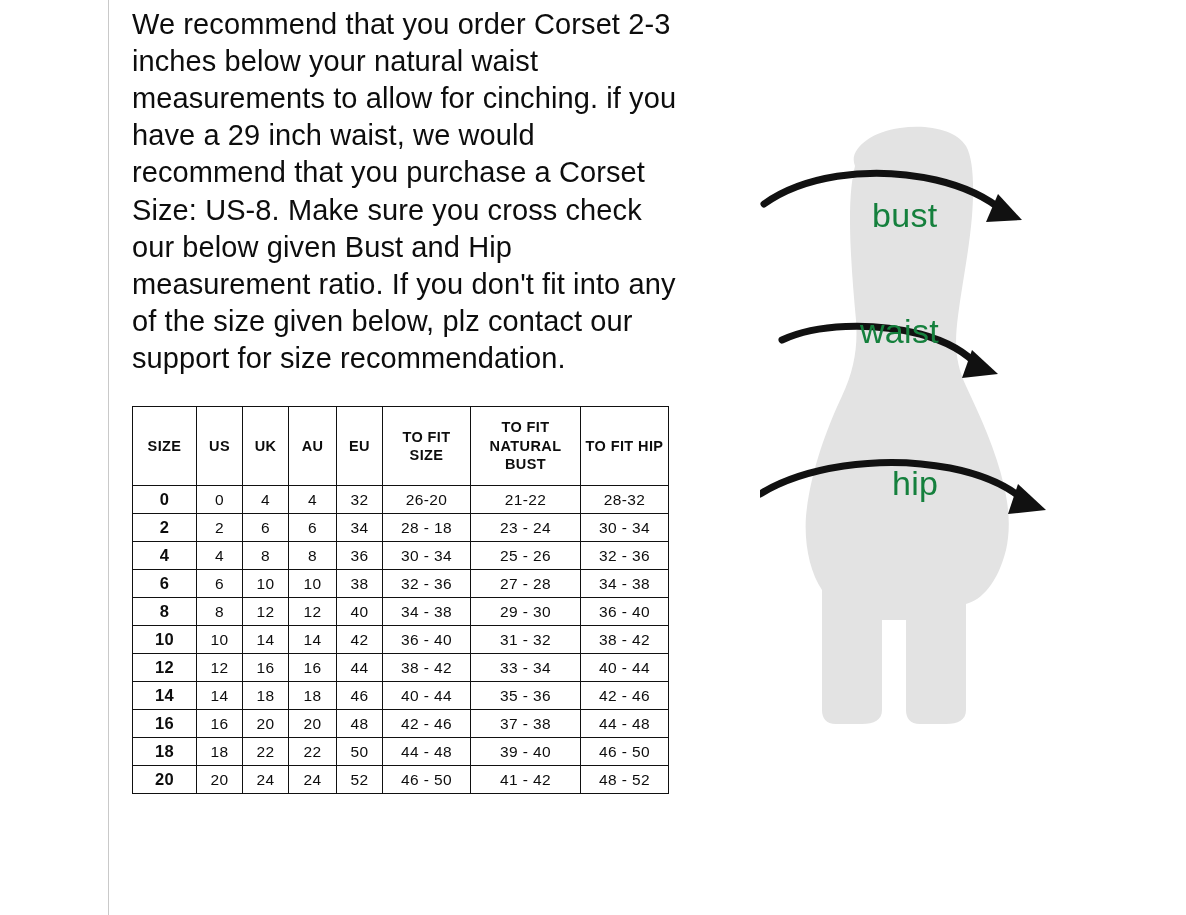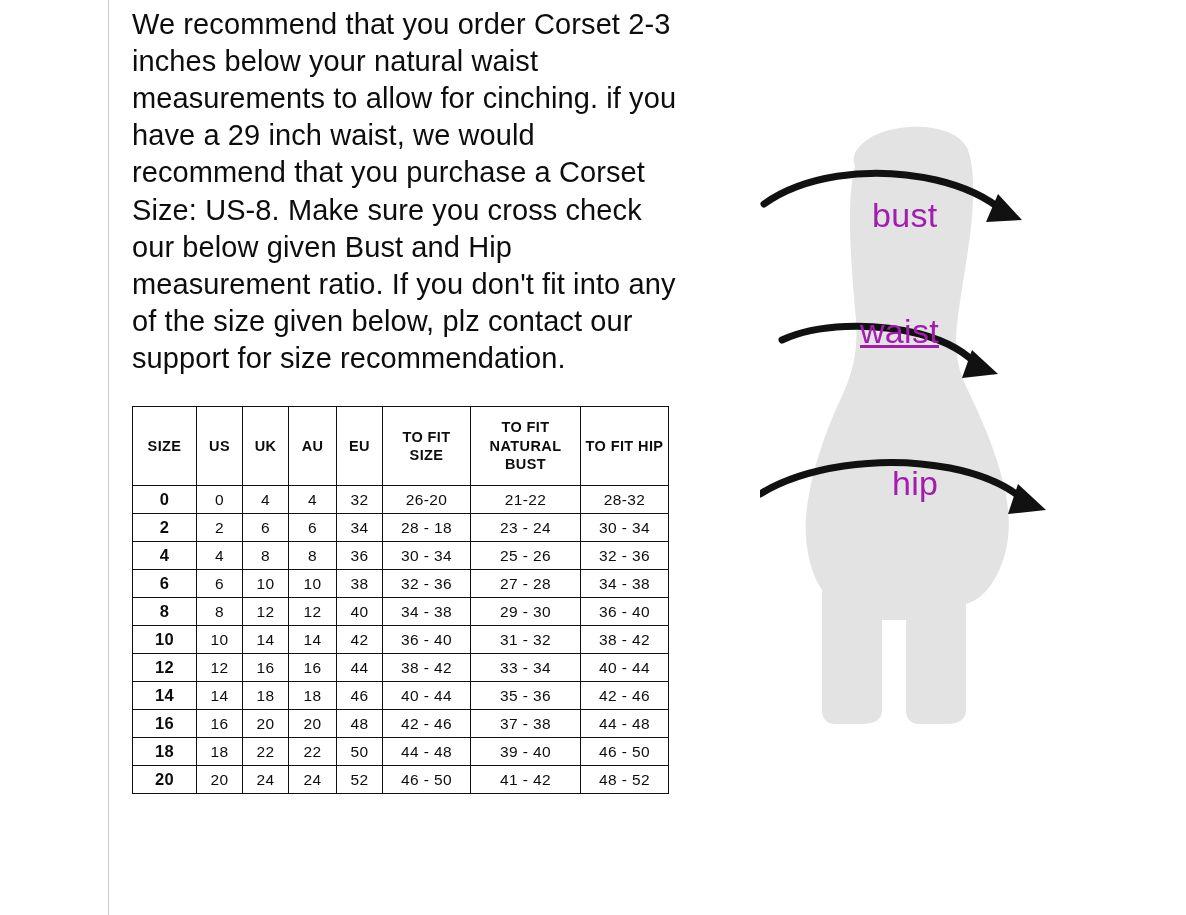--- a/index.html
+++ b/index.html
@@ -98,25 +98,25 @@
     width: 380px;
     height: 680px;
   }
   .figure svg {
     display: block;
   }
   .fig-label {
     position: absolute;
     font-size: 34px;
     font-weight: 500;
-    color: #a21caf;
+    color: #15803d;
     letter-spacing: 0.3px;
   }
   .lbl-bust  { left: 112px; top: 76px; }
-  .lbl-waist { left: 100px; top: 192px; text-decoration: underline; }
+  .lbl-waist { left: 100px; top: 192px; }
   .lbl-hip   { left: 132px; top: 344px; }
 </style>
 </head>
 <body>
 
 <div class="page">
 
   <div class="left-rule"></div>
 
   <div class="content">

